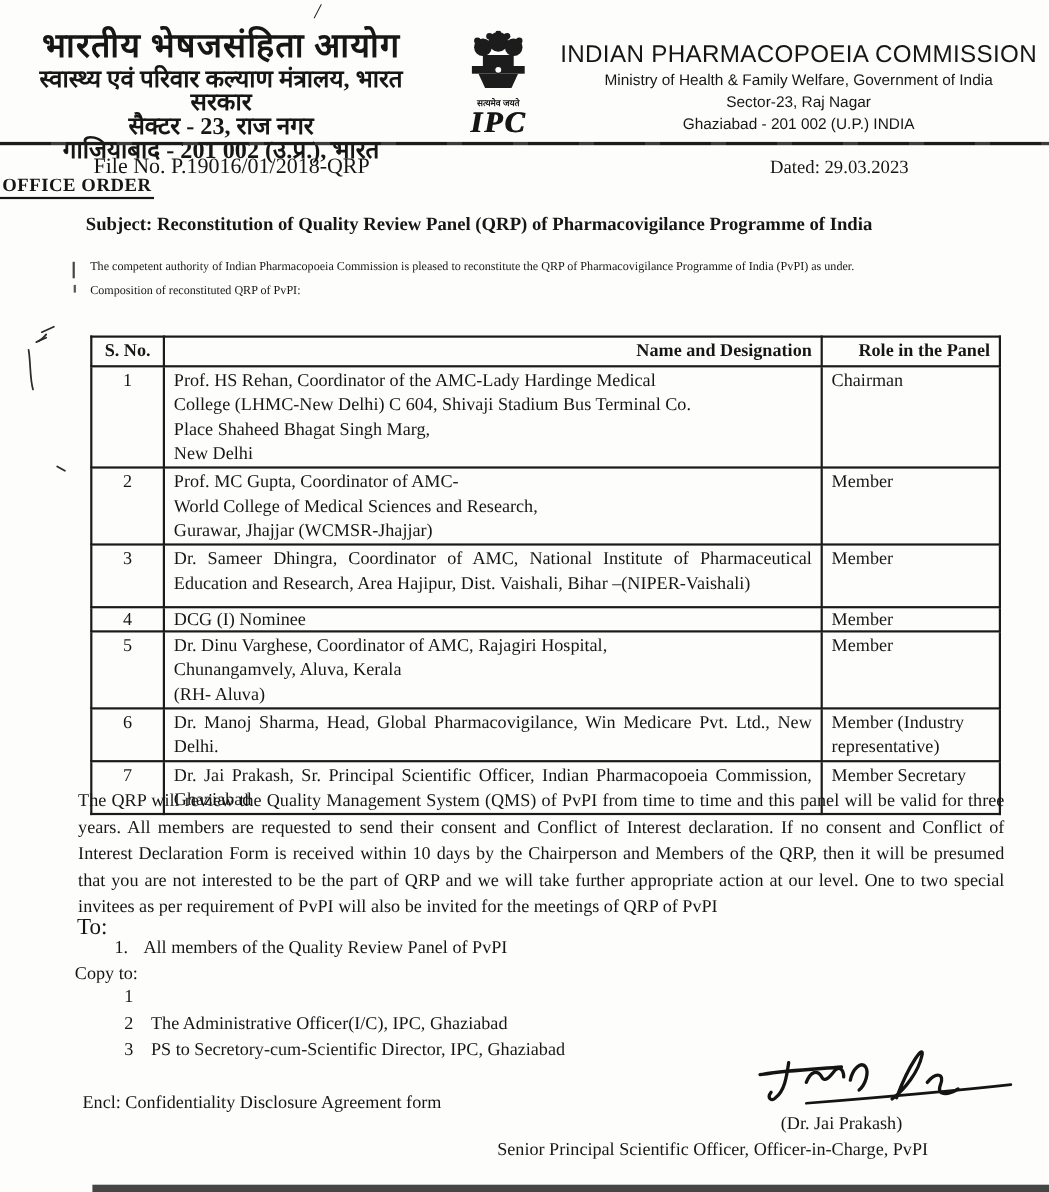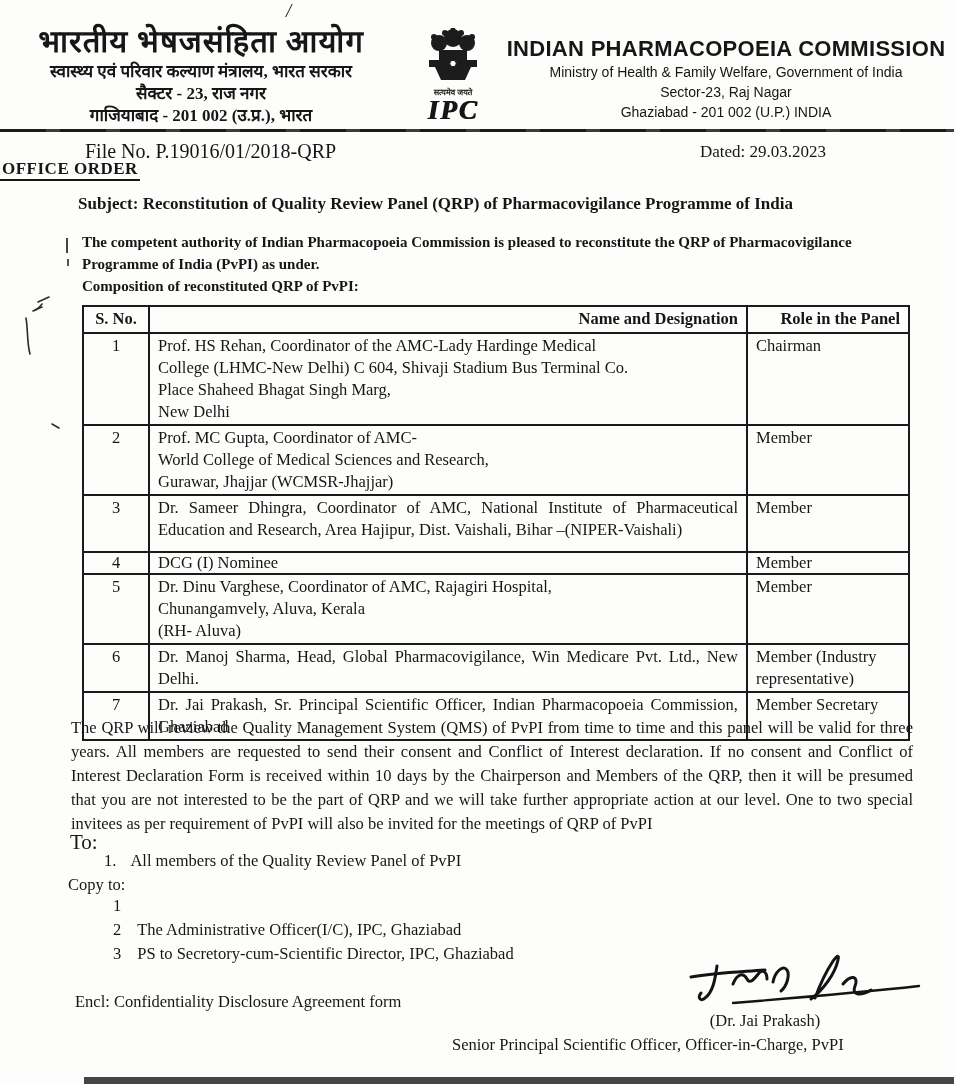--- a/index.html
+++ b/index.html
@@ -4,39 +4,39 @@
 <style>
   html,body { margin:0; padding:0; background:#9a9a9a; }
   .page {
     position:relative; width:954px; height:1084px; margin:0 auto;
     background:#fdfdfb; color:#161616; overflow:hidden;
     font-family:"Liberation Serif", serif;
   }
   
   .hindi-block { position:absolute; left:10px; top:24px; width:382px; text-align:center; font-weight:bold; }
   .hindi-title { font-size:31px; line-height:36px; letter-spacing:1px; }
-  .hindi-line  { font-size:17px; line-height:21px; margin-top:1px; }
+  .hindi-line  { font-size:22px; line-height:21px; margin-top:1px; }
   .emblem-block { position:absolute; left:401px; top:28px; width:104px; text-align:center; }
   .emblem-caption { font-size:8px; line-height:9px; font-weight:bold; margin-top:-2px; }
   .emblem-acronym { font-size:27px; font-weight:bold; letter-spacing:2px; line-height:26px;
                     text-shadow:1px 0 #161616; margin-top:0px;font-style:italic; }
   .eng-block { position:absolute; left:505px; top:36px; width:442px; text-align:center;
                font-family:"Liberation Sans", sans-serif; }
-  .eng-title { font-size:22px; font-weight:bold; letter-spacing:0.3px; line-height:26px; }
+  .eng-title { font-size:22px; font-weight:normal; letter-spacing:0.3px; line-height:26px; }
   .eng-line  { font-size:14px; line-height:20px; }
   .header-rule { position:absolute; top:129px; left:0; width:954px; height:3px;
     background:repeating-linear-gradient(90deg,#1b1b1b 0 46px,#3c3c3c 46px 60px); }
   
   .file-no { position:absolute; top:140px; left:85px; font-size:20px; }
   .dated   { position:absolute; top:142px; left:700px; font-size:17px; }
   .order-title { position:absolute; top:159px; left:0; width:954px; text-align:left; }
   .order-title span { font-weight:bold; font-size:17px; letter-spacing:0.5px;
                       border-bottom:2px solid #161616; padding:0 2px 1px; }
   .subject { position:absolute; top:194px; left:78px; width:866px; font-weight:bold; font-size:17px; }
-  .intro { position:absolute; top:231px; left:82px; width:806px; font-size:15px; line-height:22px;font-weight:bold; }
+  .intro { position:absolute; top:231px; left:82px; width:806px; font-size:11px; line-height:22px; }
   
   table.panel { position:absolute; top:305px; left:82px; width:826px; border-collapse:collapse;
                 font-size:16.5px; line-height:22px; table-layout:fixed; }
   table.panel th, table.panel td { border:2px solid #1a1a1a; vertical-align:top; padding:1px 8px; }
   table.panel th { text-align:right; }
   th.role-h { padding-top:7px; }
   td.sno { text-align:center; padding:1px 2px; }
   td.bottom { vertical-align:bottom; padding-bottom:6px; }
   .pre { white-space:pre-line; }
   .just { text-align:justify; }

